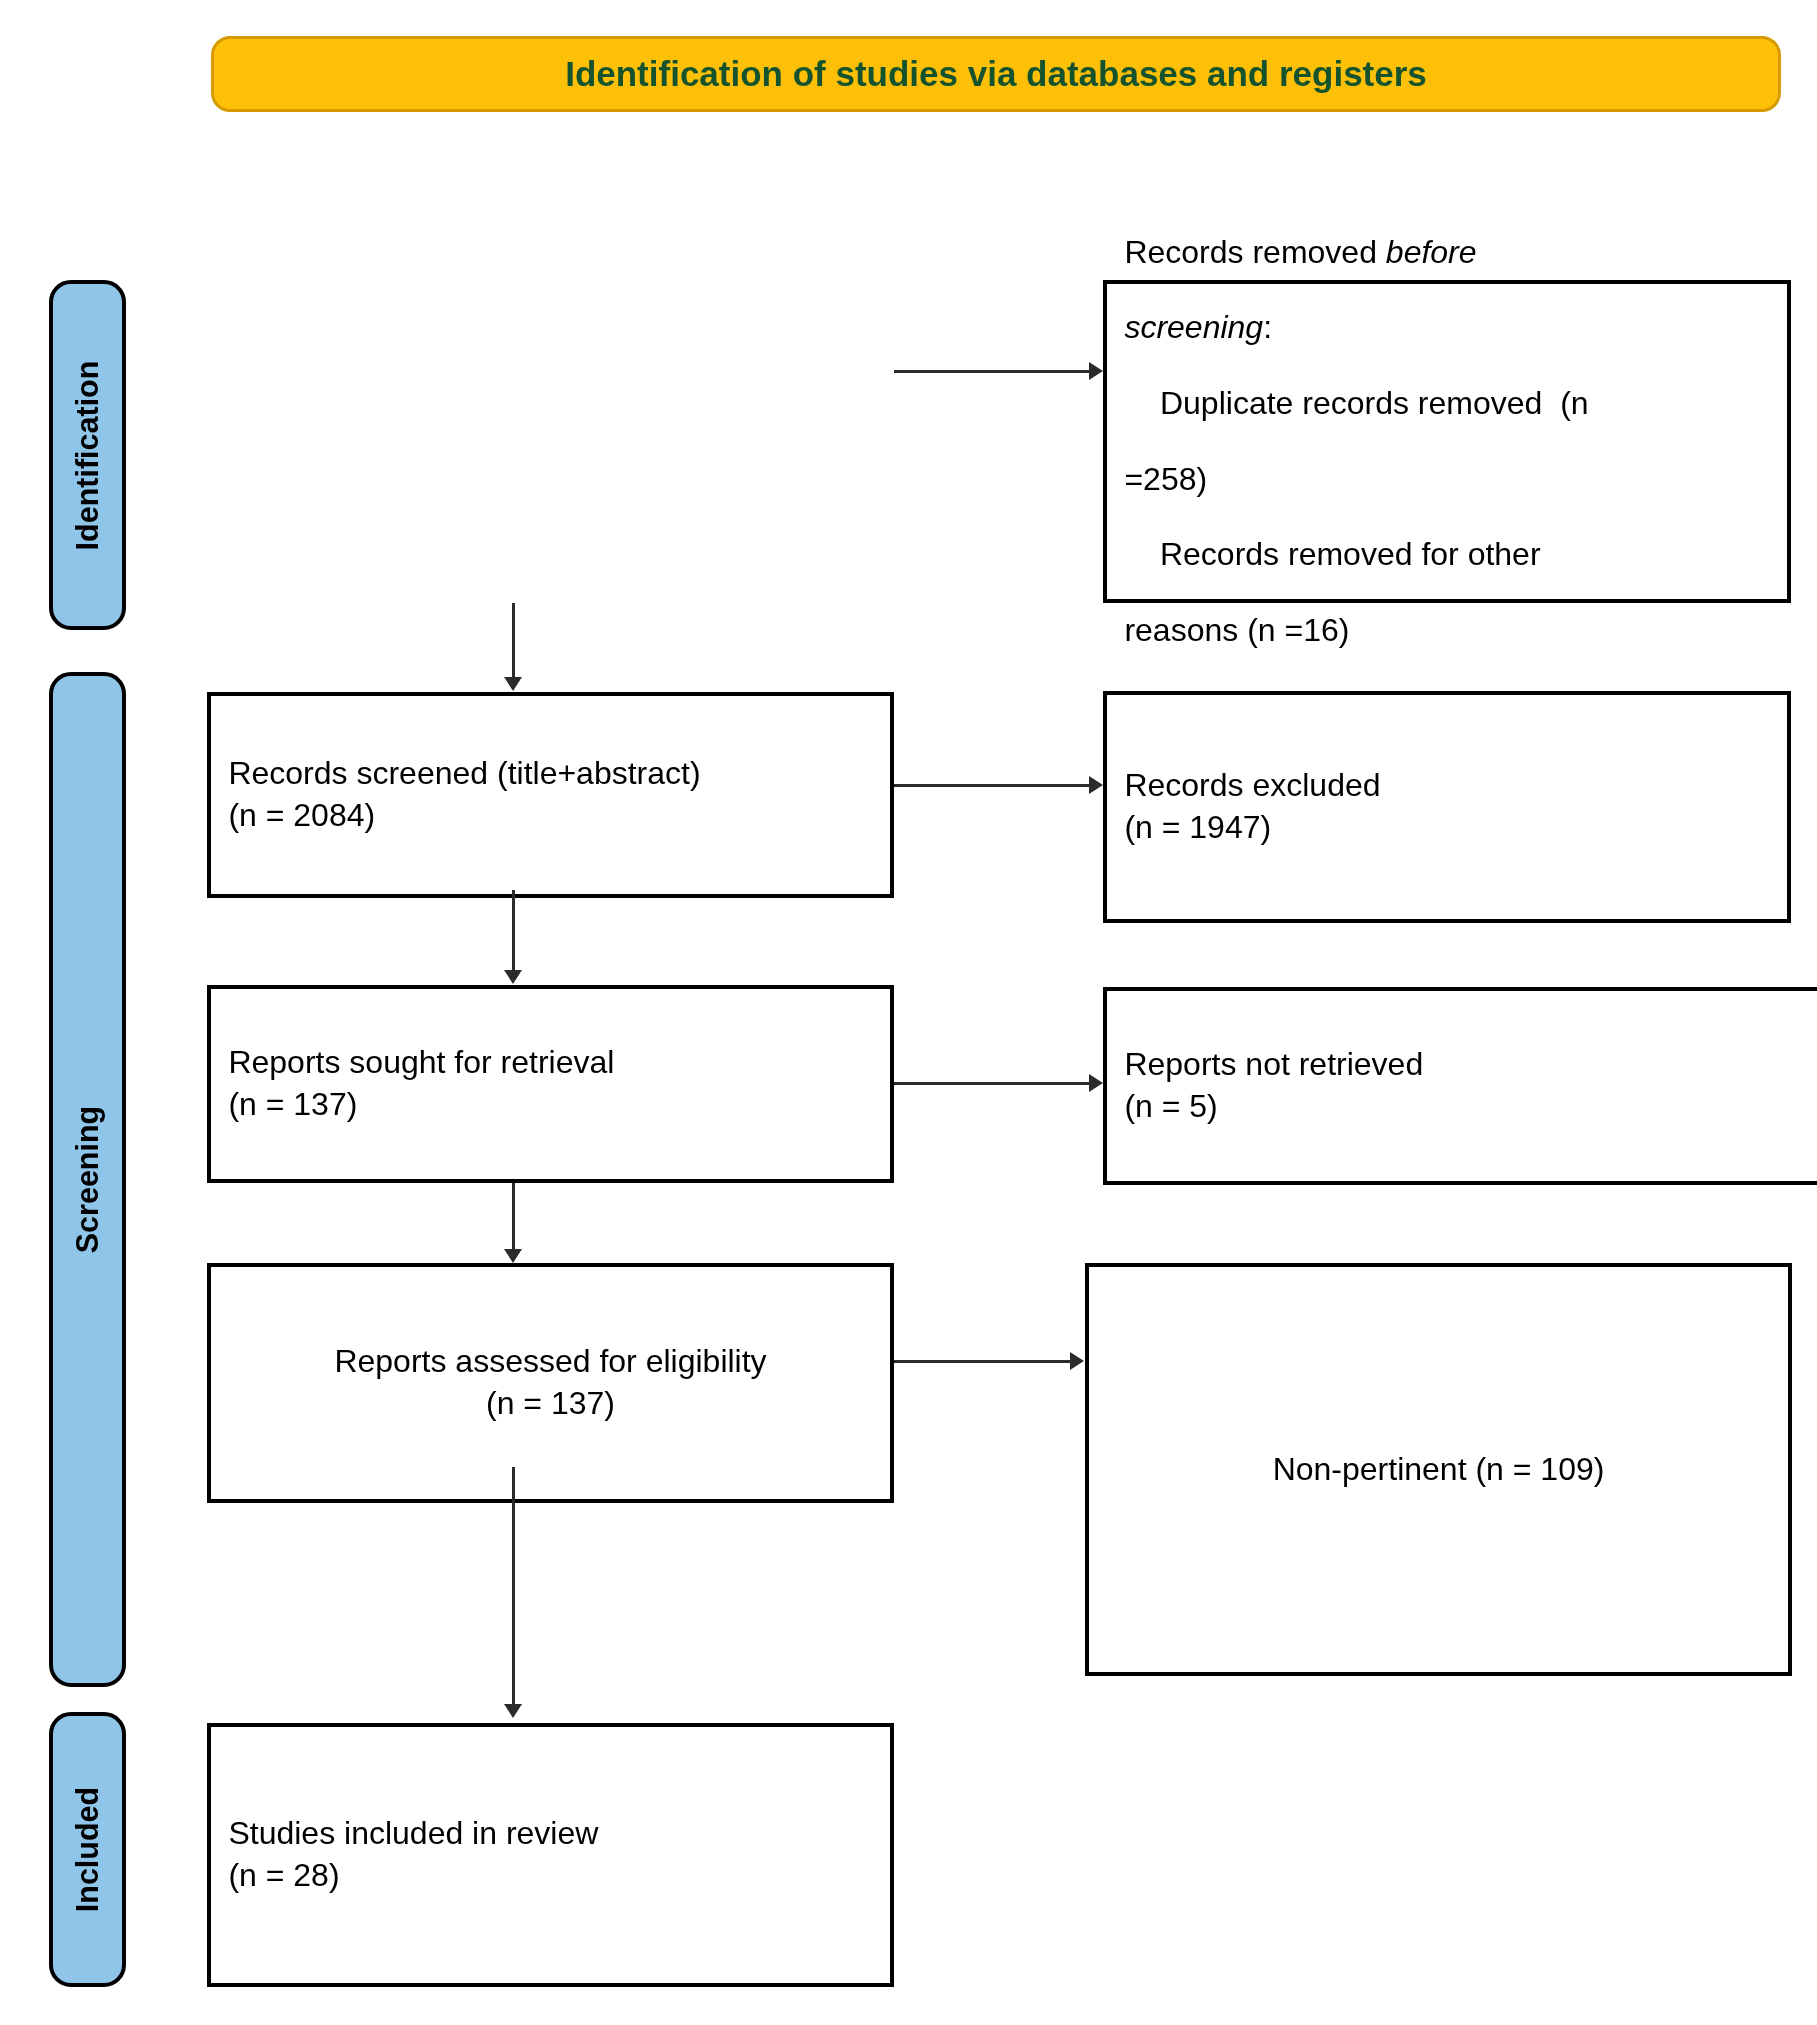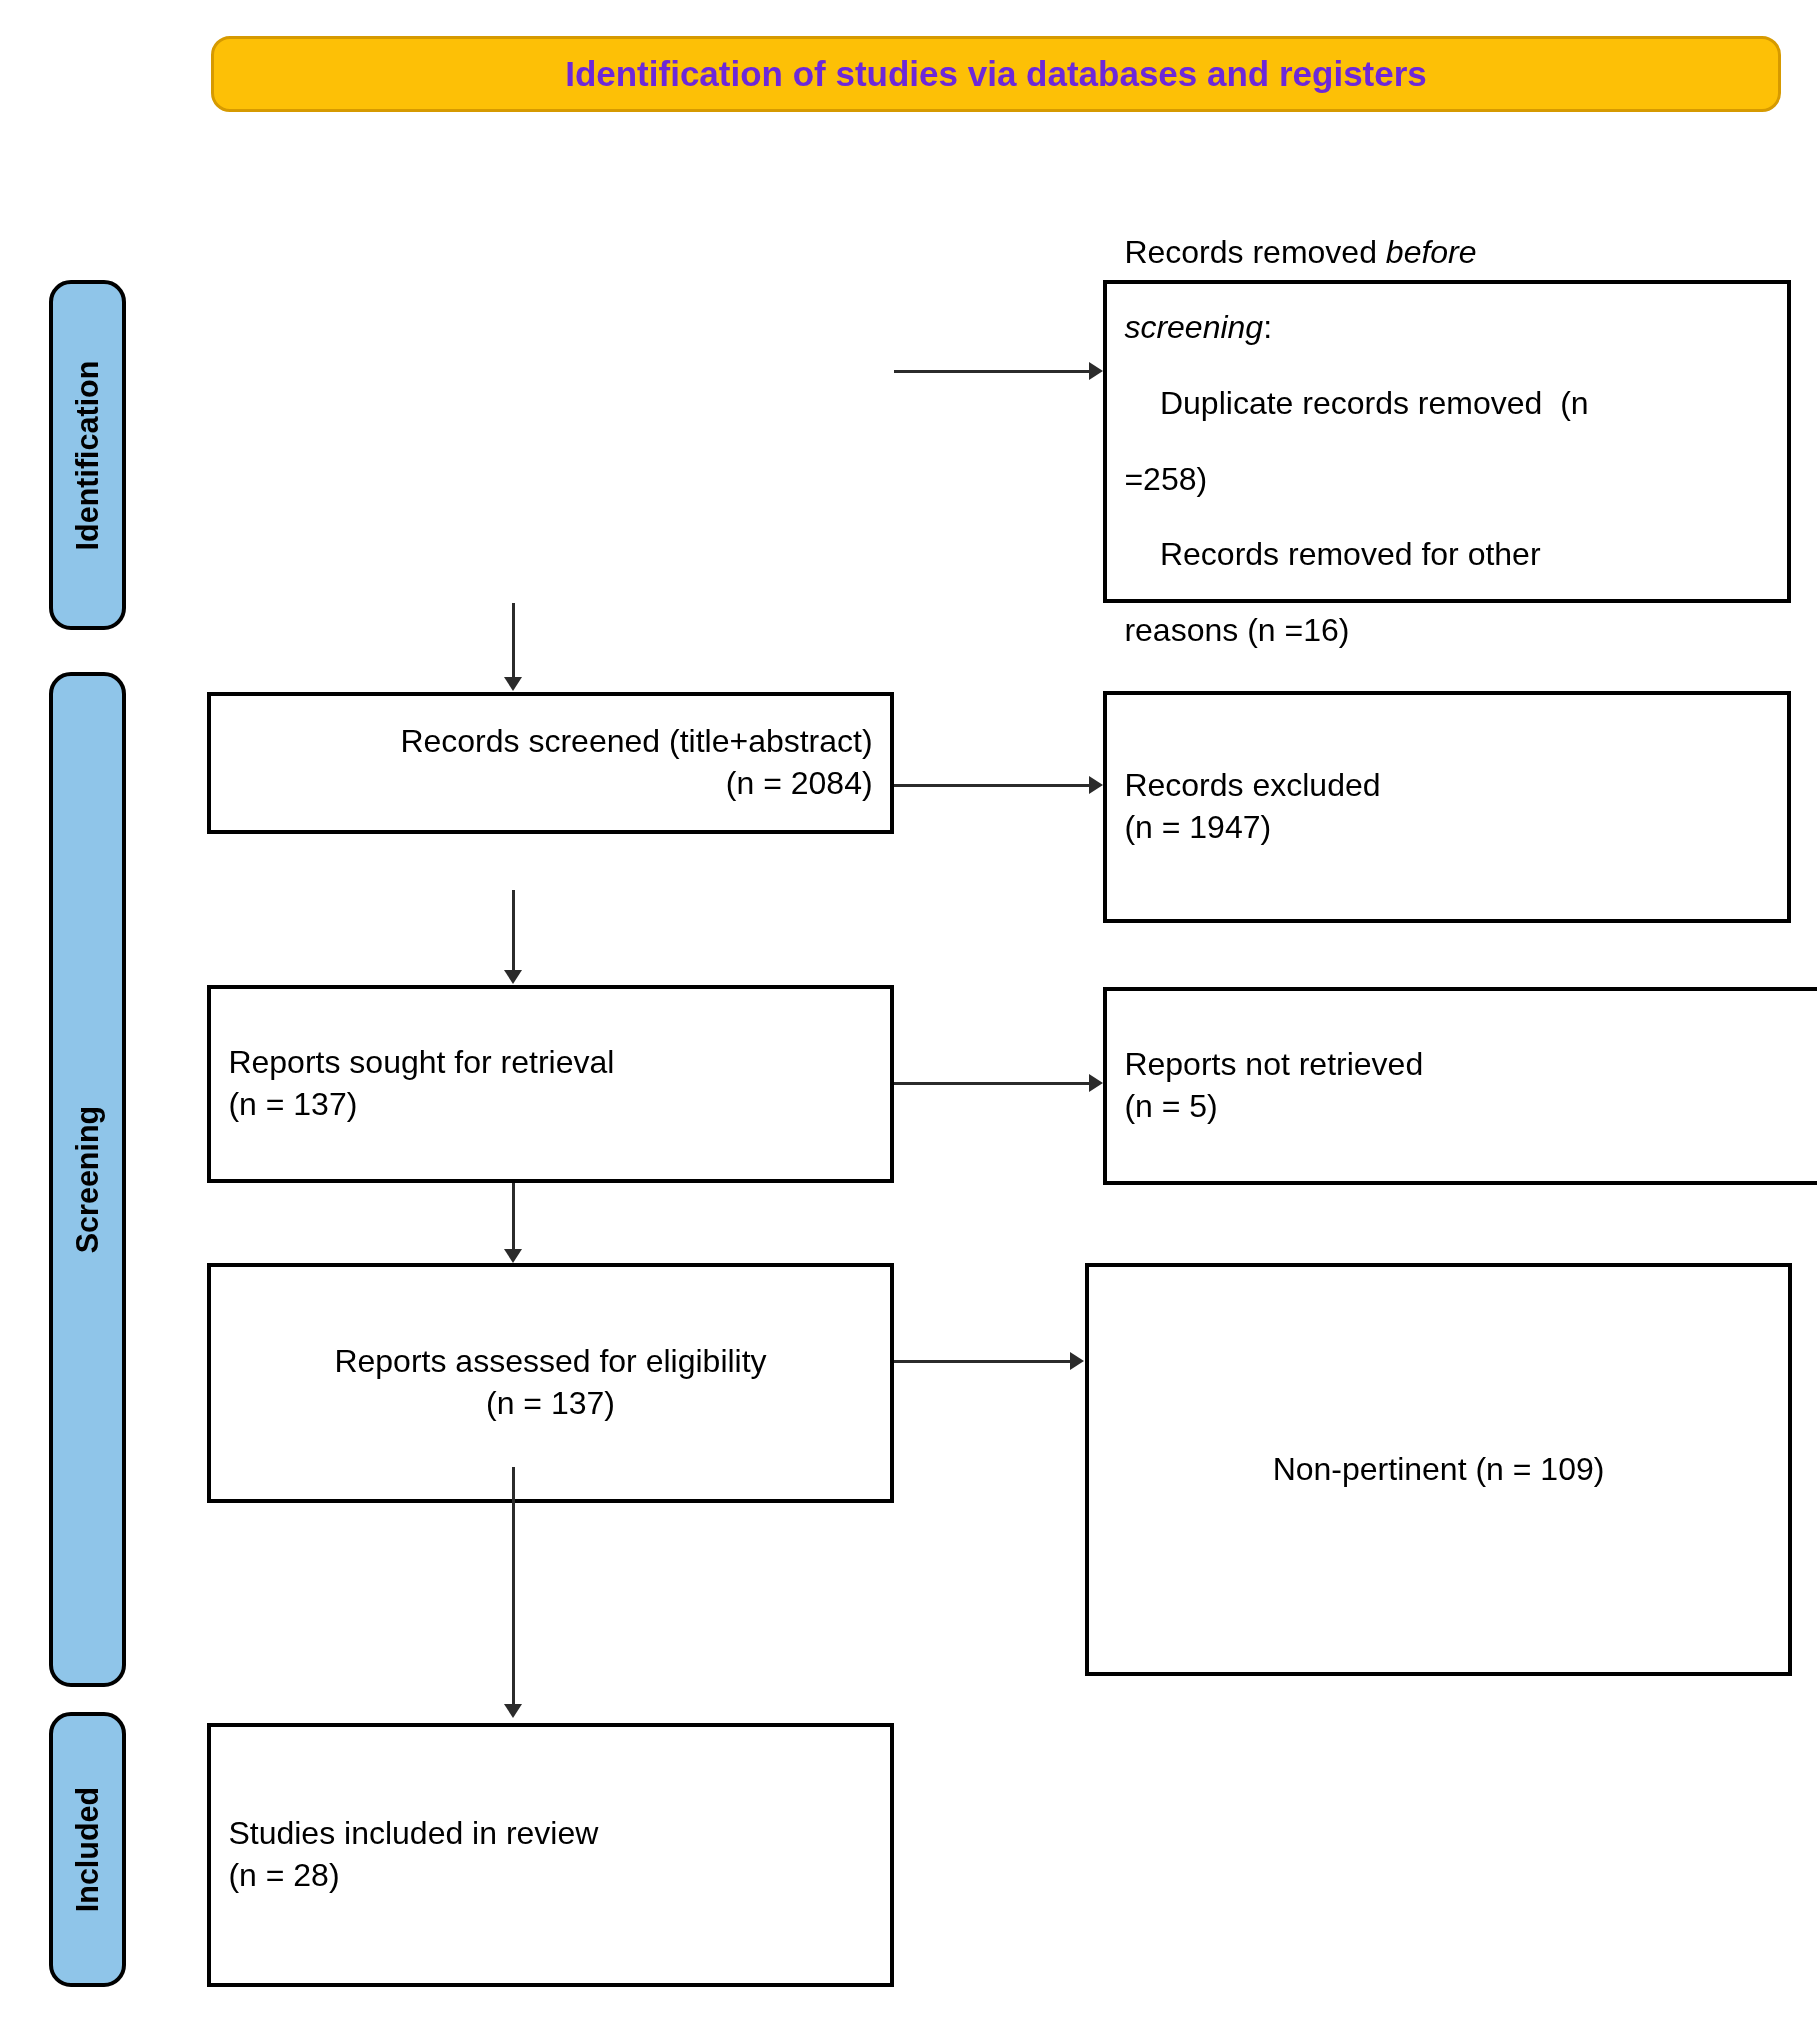--- a/index.html
+++ b/index.html
@@ -29,21 +29,21 @@
     border: 3.6px solid #D69A00;
     border-radius: 19px;
     box-sizing: border-box;
     display: flex;
     align-items: center;
     justify-content: center;
   }
   .banner-title {
     font-size: 35px;
     font-weight: bold;
-    color: #6d28d9;
+    color: #14532d;
     letter-spacing: 0px;
     text-align: center;
     line-height: 1.1;
   }
 
   
   .phase {
     position: absolute;
     background: #8FC5E9;
     border: 4.4px solid #000000;
@@ -79,21 +79,21 @@
     font-size: 32px;
     line-height: 1.30;
     color: #000000;
     white-space: pre-wrap;
   }
   .box-text.center { text-align: center; }
   .box-text .ital { font-style: italic; }
 
   
   #box-identified      { left: 207px;  top: 280px;  width: 687px;  height: 323px; }
-  #box-screened        { left: 207px;  top: 692px;  width: 687px;  height: 142px; align-items: flex-end; }
+  #box-screened        { left: 207px;  top: 692px;  width: 687px;  height: 206px; }
   #box-sought          { left: 207px;  top: 985px; width: 687px;  height: 198px; }
   #box-assessed        { left: 207px;  top: 1263px; width: 687px;  height: 240px; text-align: center; }
   #box-included        { left: 207px;  top: 1723px; width: 687px;  height: 264px; }
 
   
   #box-removed-before  { left: 1103px; top: 280px;  width: 688px;  height: 323px; gap: 34px; }
   #box-excluded        { left: 1103px; top: 691px;  width: 688px;  height: 232px; }
   #box-not-retrieved   { left: 1103px; top: 987px; width: 744px;  height: 198px; }
   #box-nonpertinent    { left: 1085px; top: 1263px; width: 707px;  height: 413px;
                          justify-content: center; }

